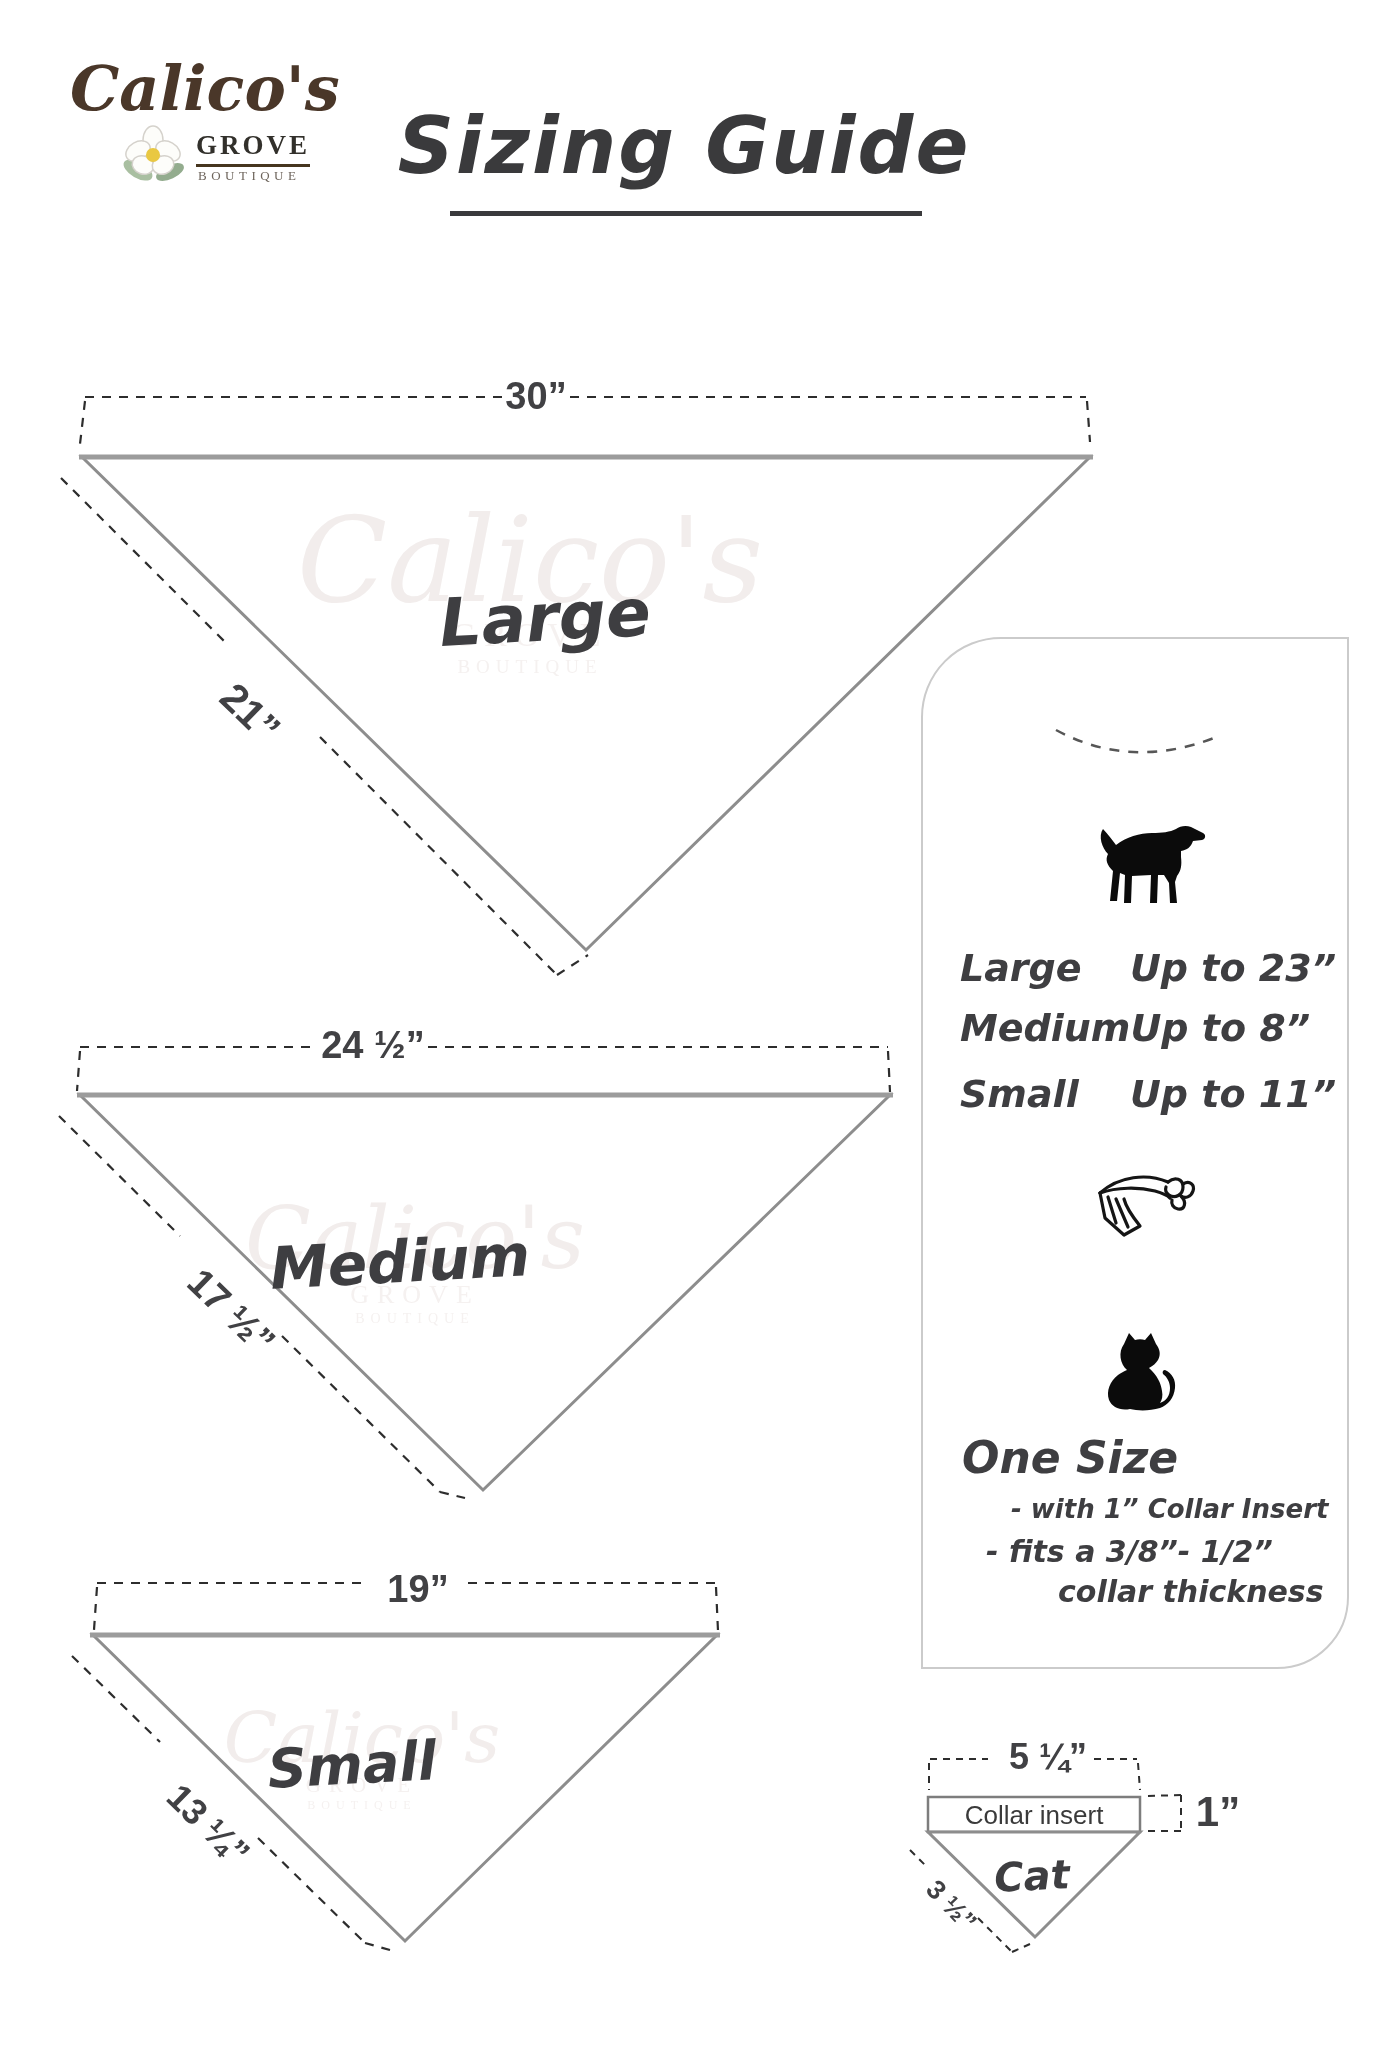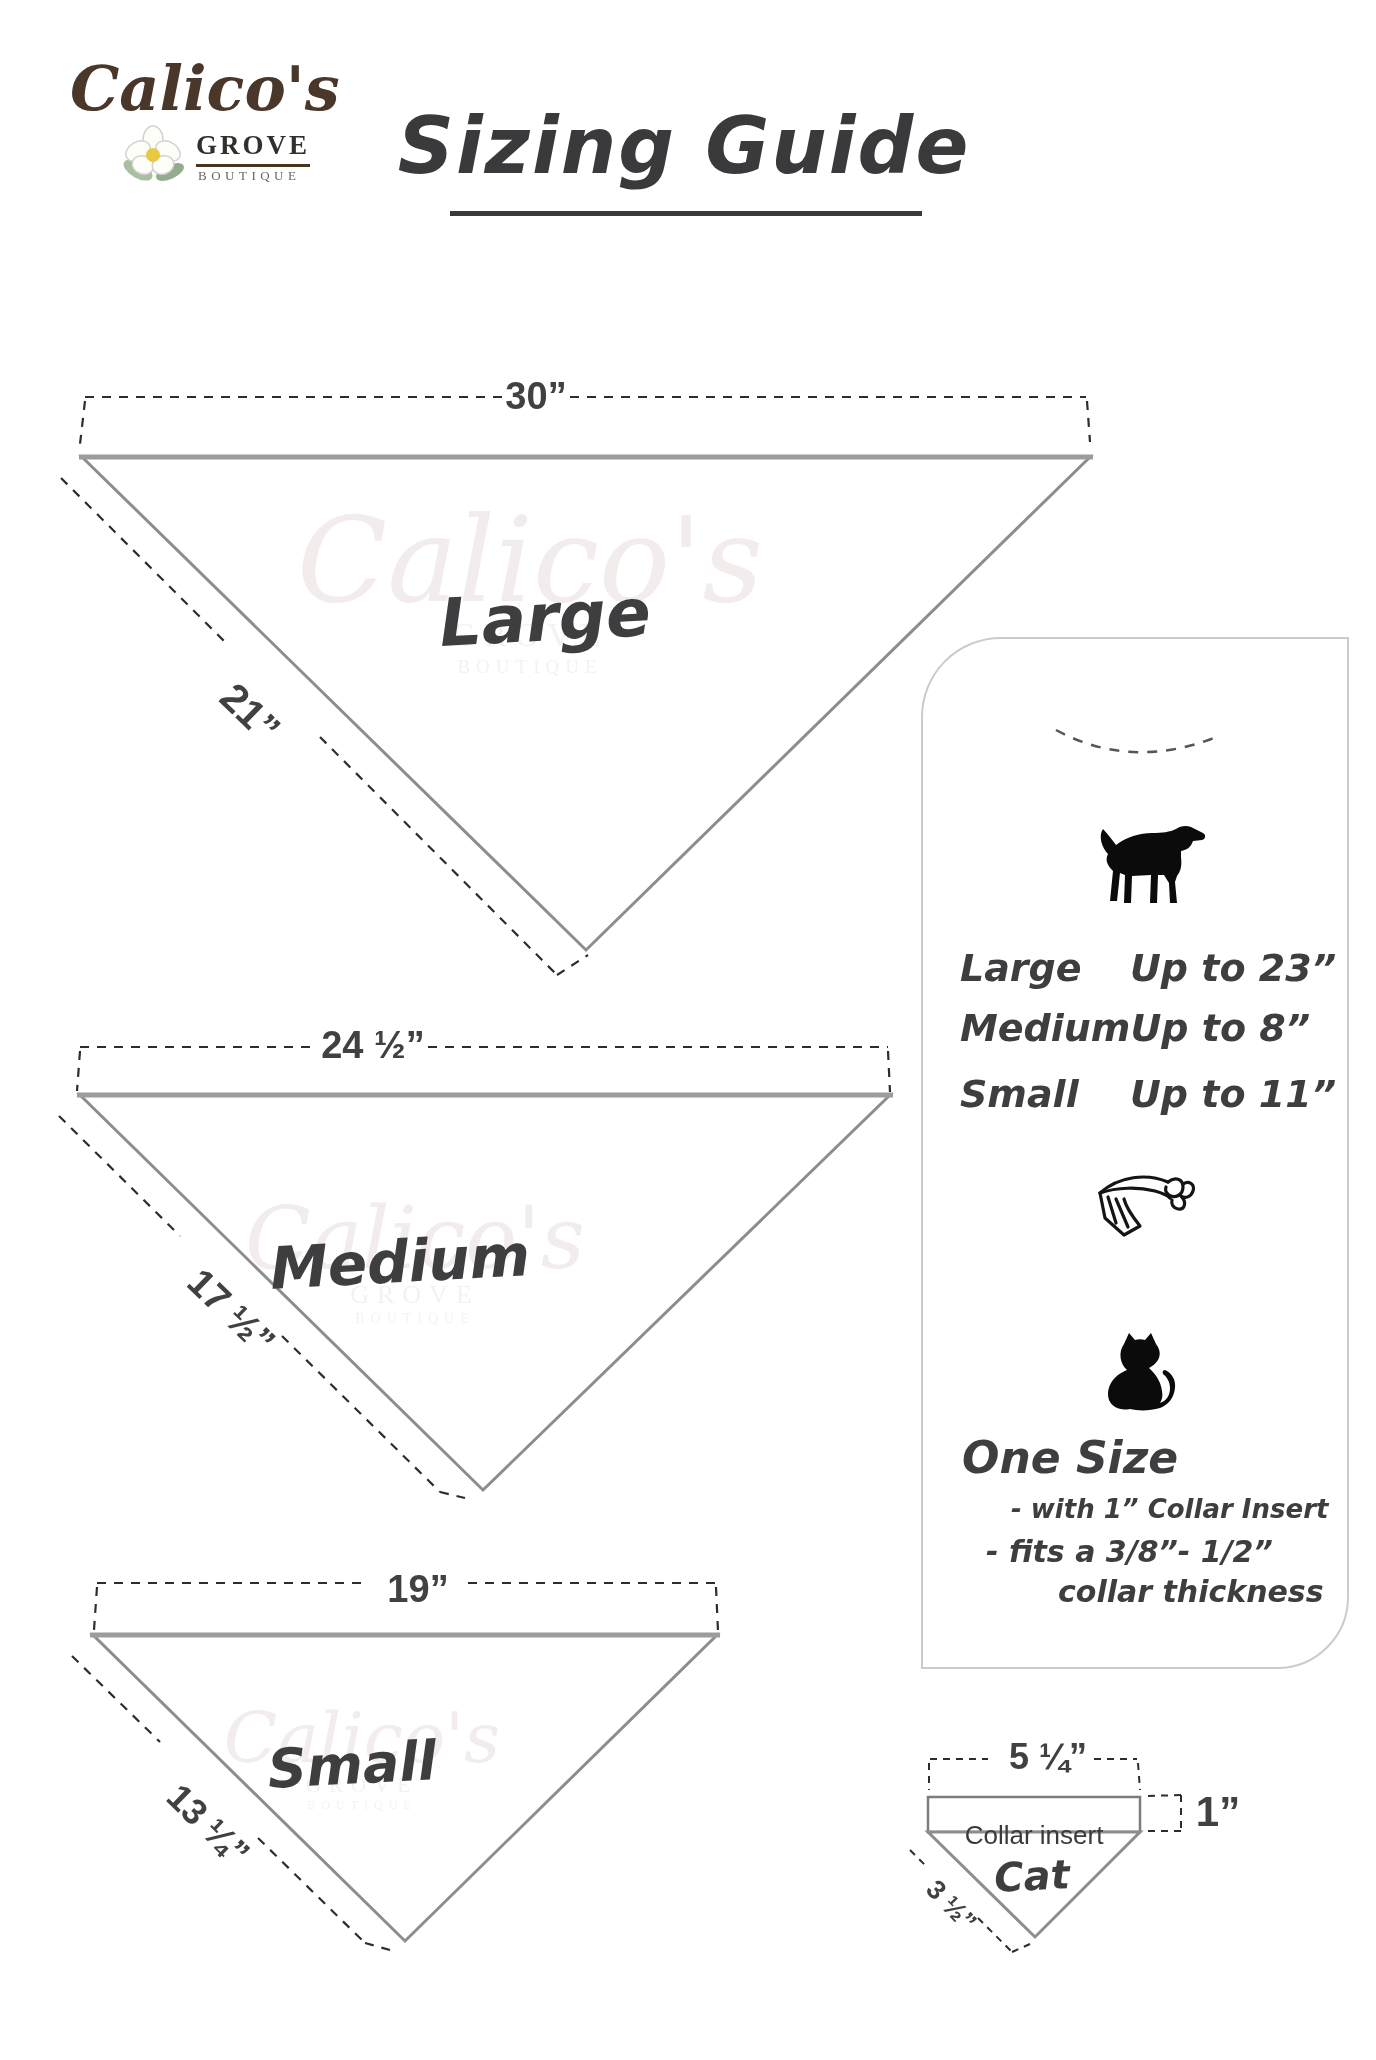--- a/index.html
+++ b/index.html
@@ -183,21 +183,21 @@
   <div class="abs ctr lbl dim" style="left:373px;top:1045px;font-size:38px;">24 ½”</div>
   <div class="abs ctr lbl dim" style="left:231px;top:1312px;font-size:38px;transform:translate(-50%,-50%) rotate(44deg);">17 ½”</div>
 
   <div class="abs ctr lbl dim" style="left:418px;top:1589px;font-size:38px;">19”</div>
   <div class="abs ctr lbl dim" style="left:208px;top:1825px;font-size:36px;transform:translate(-50%,-50%) rotate(44deg);">13 ¼”</div>
 
   <div class="abs ctr lbl dim" style="left:1048px;top:1757px;font-size:36px;">5 ¼”</div>
   <div class="abs ctr lbl dim" style="left:1218px;top:1812px;font-size:42px;">1”</div>
   <div class="abs ctr lbl dim" style="left:951px;top:1906px;font-size:27px;transform:translate(-50%,-50%) rotate(46deg);">3 ½”</div>
 
-  <div class="abs ctr lbl" style="left:1034px;top:1815px;font-size:26px;color:#3a3a3a;font-family:'Liberation Sans',sans-serif;margin-top:20px;">Collar insert</div>
+  <div class="abs ctr lbl" style="left:1034px;top:1815px;font-size:26px;color:#3a3a3a;font-family:'Liberation Sans',sans-serif;">Collar insert</div>
 
 
   <div class="panel-row" style="top:940px;">
     <div class="script sz">Large</div>
     <div class="script val">Up to 23”</div>
   </div>
   <div class="panel-row" style="top:1000px;">
     <div class="script sz">Medium</div>
     <div class="script val">Up to 8”</div>
   </div>

